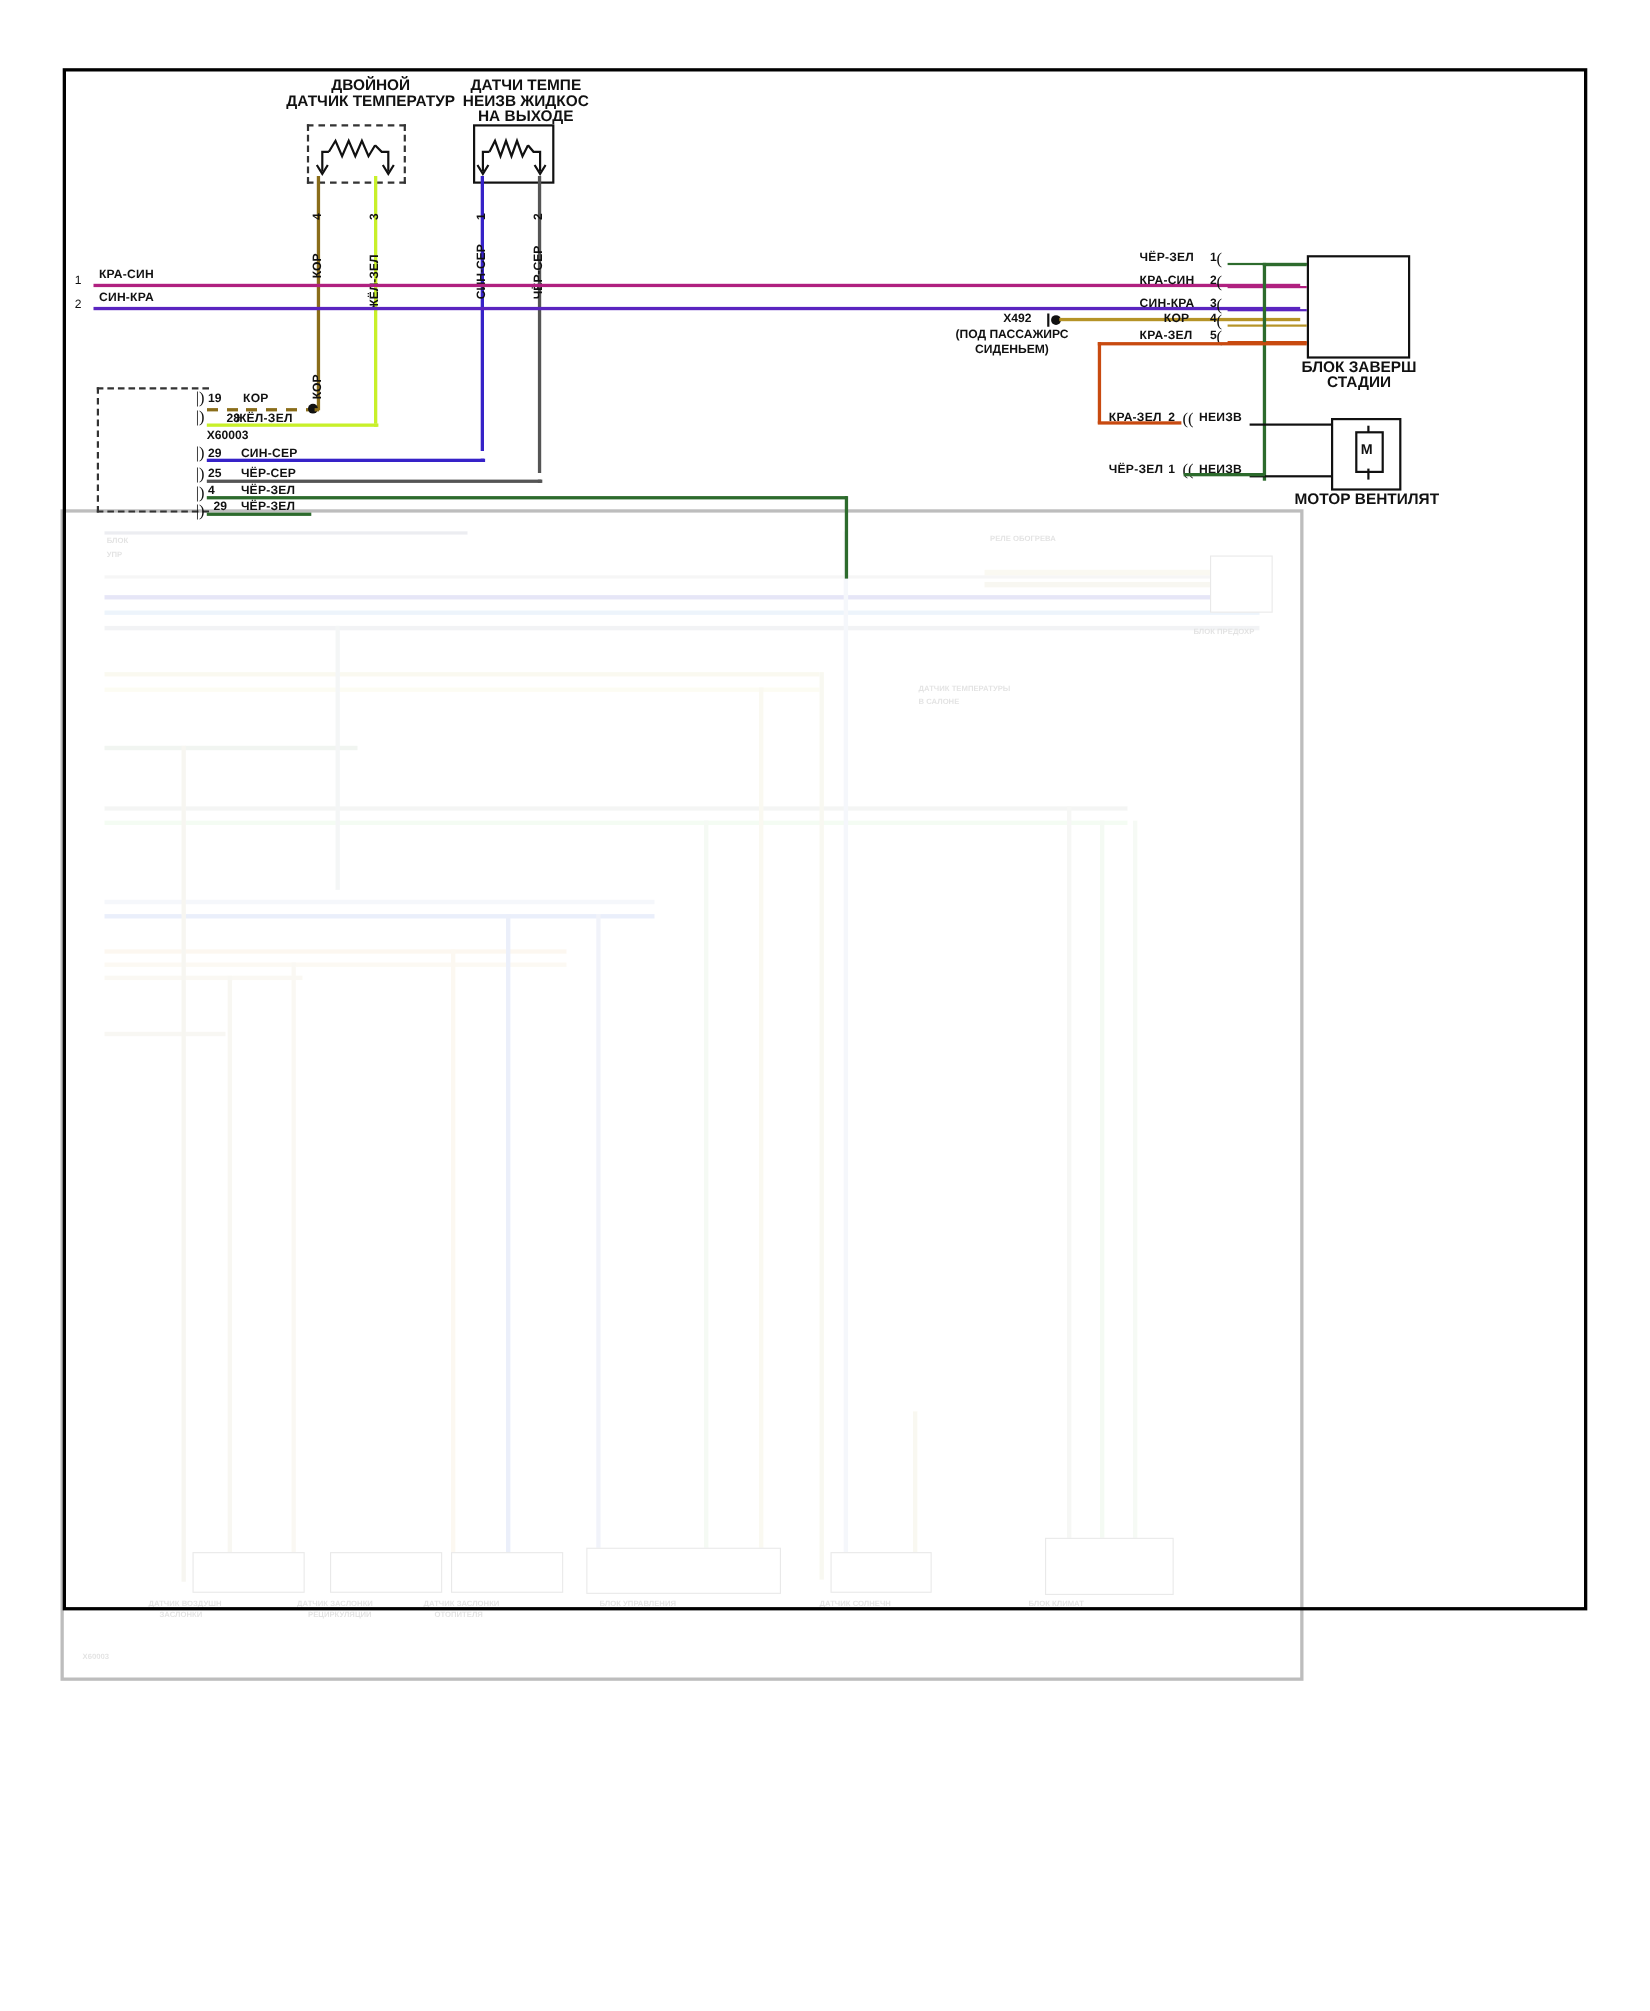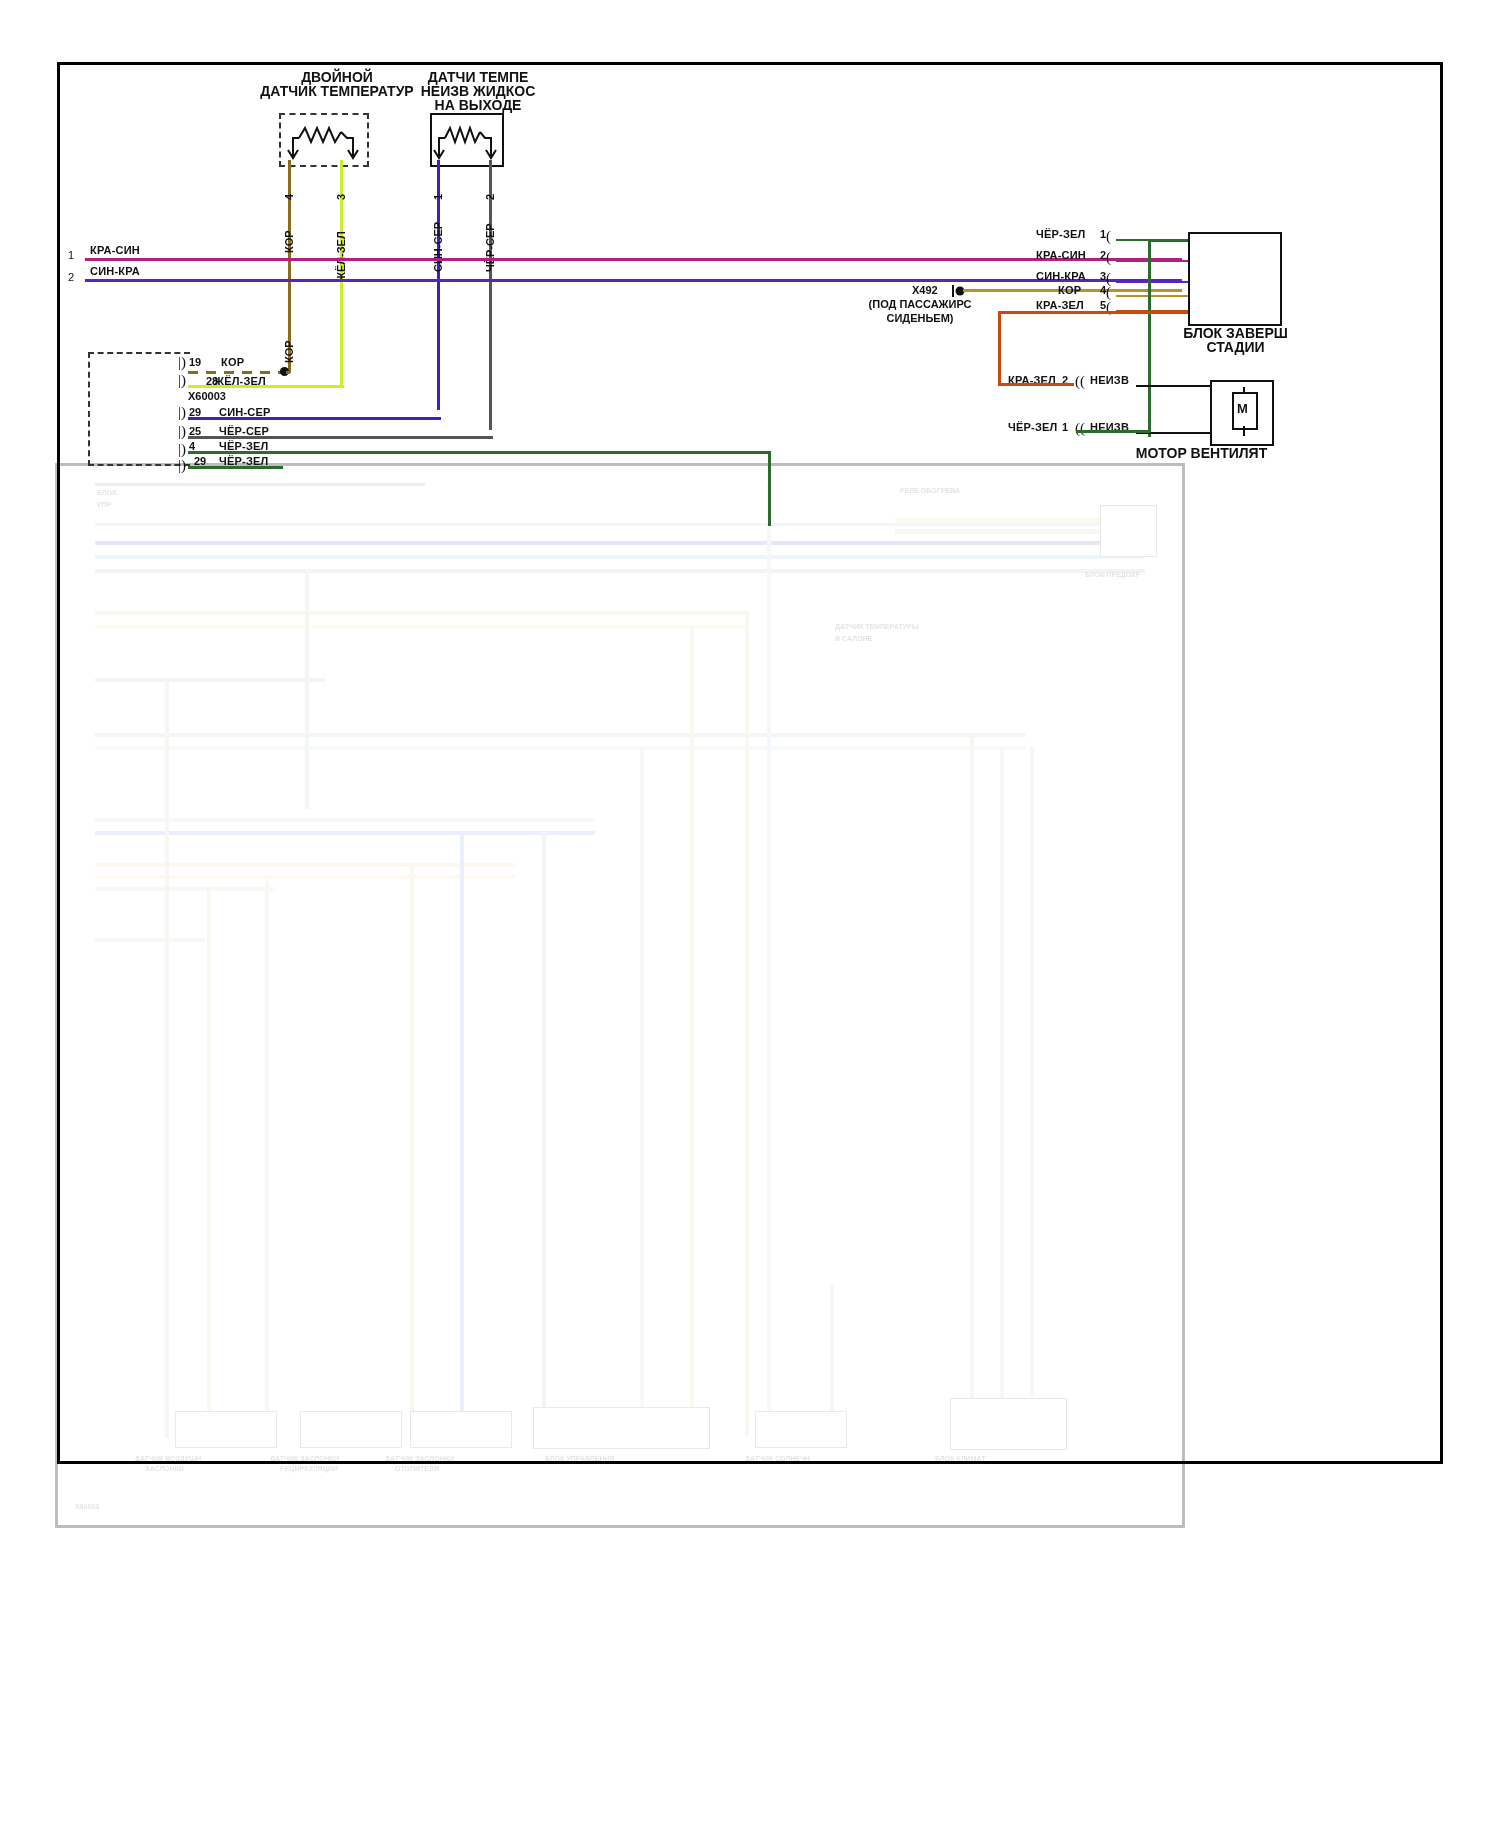--- a/index.html
+++ b/index.html
@@ -227,21 +227,21 @@
   <div class="hw" style="left:998px;top:383px;width:76px;height:3px;background:#c84a10;"></div>
 
   <div class="lbl" style="left:1008px;top:421px;">ЧЁР-ЗЕЛ</div>
   <div class="lbl" style="left:1062px;top:421px;">1</div>
   <div class="pin" style="left:1075px;top:420px;">((</div>
   <div class="lbl" style="left:1090px;top:421px;">НЕИЗВ</div>
   <div class="hw" style="left:1136px;top:432px;width:74px;height:2px;background:#111;"></div>
   <div class="hw" style="left:1148px;top:430px;width:-0px;height:3px;background:#2d6b2d;"></div>
   <div class="hw" style="left:1076px;top:430px;width:74px;height:3px;background:#2d6b2d;"></div>
 
-  <div class="ttl" style="left:1114px;top:446px;width:175px;">МОТОР ВЕНТИЛЯТ</div>
+  <div class="ttl" style="left:1155px;top:446px;width:175px;">МОТОР ВЕНТИЛЯТ</div>
 
   <div class="dash" style="left:88px;top:352px;width:100px;height:110px;border-right:none;"></div>
 
   <div class="pin" style="left:178px;top:354px;">|)</div>
   <div class="lbl-n" style="left:189px;top:356px;font-weight:bold;">19</div>
   <div class="lbl" style="left:221px;top:356px;">КОР</div>
   <div class="hw" style="left:188px;top:371px;width:100px;height:3px;
               background:repeating-linear-gradient(to right,#8a6d1a 0 10px,transparent 10px 18px);"></div>
   <div class="dot" style="left:280px;top:367px;"></div>
   <div class="vlbl" style="left:283px;top:363px;">КОР</div>

